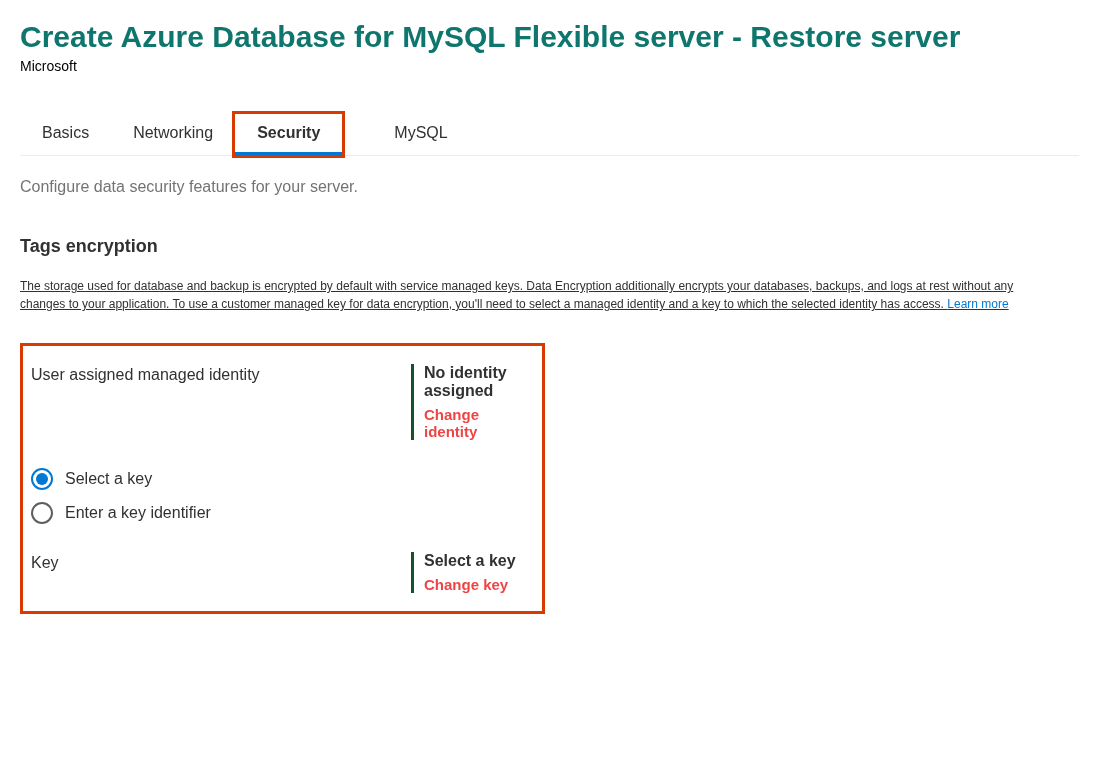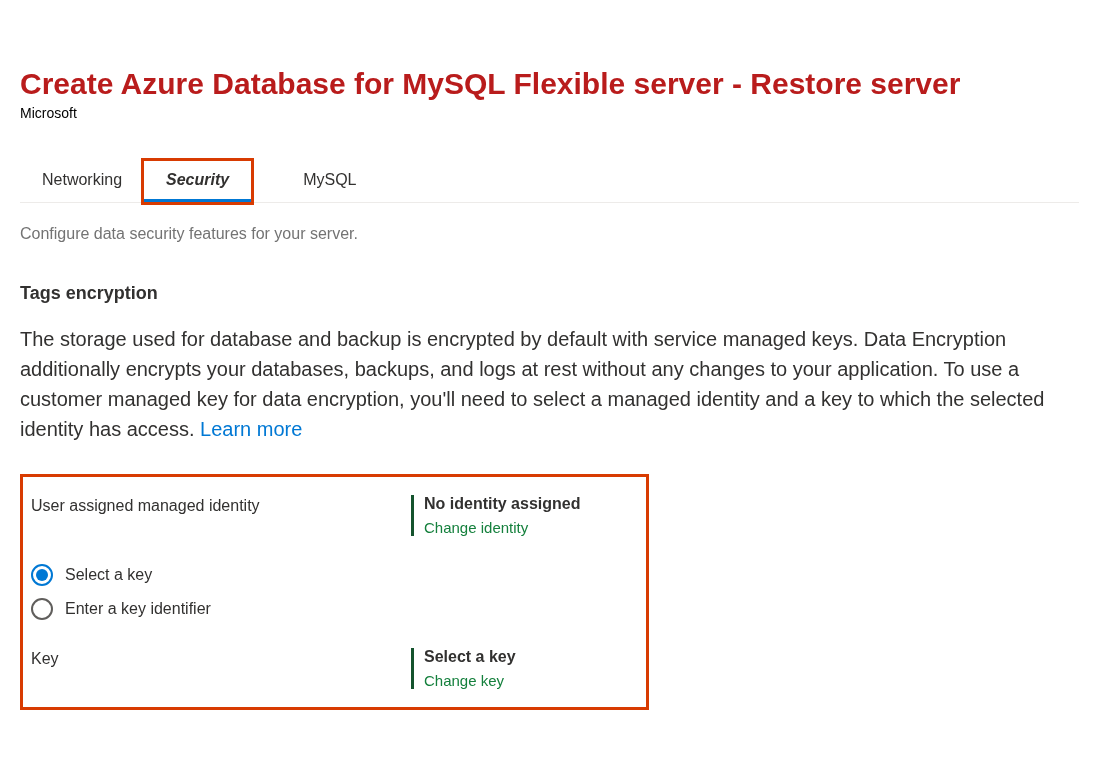--- a/index.html
+++ b/index.html
@@ -10,23 +10,22 @@
     body {
       font-family: "Segoe UI", -apple-system, BlinkMacSystemFont, sans-serif;
       color: #323130;
       background: #ffffff;
       padding: 20px;
       font-size: 16px;
     }
     .page-title {
       font-size: 30px;
       font-weight: 600;
-      color: #b91c1c;
+      color: #0f766e;
       margin-bottom: 4px;
-      margin-top: 47px;
     }
     .subtitle {
       font-size: 14px;
       color: #000000;
       margin-bottom: 40px;
     }
     .tabs {
       display: flex;
       border-bottom: 1px solid #edebe9;
       margin-bottom: 22px;
@@ -48,52 +47,52 @@
       border: 3px solid #d83b01;
       position: absolute;
       top: -3px;
       left: -3px;
       right: -3px;
       bottom: -3px;
       pointer-events: none;
     }
     .tab-wrap {
       position: relative;
-      font-style: italic;
     }
     .tab-spacer {
       width: 30px;
     }
     .intro-text {
       font-size: 16px;
       color: #737373;
       margin-bottom: 40px;
     }
     .section-heading {
       font-size: 18px;
       font-weight: 600;
       color: #323130;
       margin-bottom: 20px;
     }
     .section-desc {
-      font-size: 20px;
+      font-size: 12px;
       color: #323130;
       line-height: 1.5;
       margin-bottom: 16px;
       max-width: 1040px;
+      text-decoration: underline;
     }
     .link {
       color: #0078d4;
       cursor: pointer;
       text-decoration: none;
     }
     .red-box-main {
       border: 3px solid #d83b01;
       padding: 18px 16px 18px 8px;
-      width: 629px;
+      width: 525px;
       margin-top: 30px;
     }
     .form-row {
       display: flex;
       align-items: flex-start;
       margin-bottom: 28px;
     }
     .form-row:last-child {
       margin-bottom: 0;
     }
@@ -110,23 +109,24 @@
       border-left: 3px solid #14532d;
       padding-left: 10px;
     }
     .value-bold {
       font-weight: 600;
       font-size: 16px;
       color: #323130;
       margin-bottom: 6px;
     }
     .value-link {
-      color: #15803d;
+      color: #ef4444;
       font-size: 15px;
       cursor: pointer;
+      font-weight: bold;
     }
     .radio-group {
       display: flex;
       flex-direction: column;
       gap: 12px;
     }
     .radio-item {
       display: flex;
       align-items: center;
       gap: 12px;
@@ -156,20 +156,21 @@
       color: #323130;
     }
   </style>
 </head>
 <body>
 
 <h1 class="page-title">Create Azure Database for MySQL Flexible server - Restore server</h1>
 <div class="subtitle">Microsoft</div>
 
 <div class="tabs">
+  <div class="tab">Basics</div>
   <div class="tab">Networking</div>
   <div class="tab-wrap">
     <div class="tab active">Security</div>
     <div class="red-box-tab"></div>
   </div>
   <div class="tab-spacer"></div>
   <div class="tab">MySQL</div>
 </div>
 
 <div class="intro-text">Configure data security features for your server.</div>

